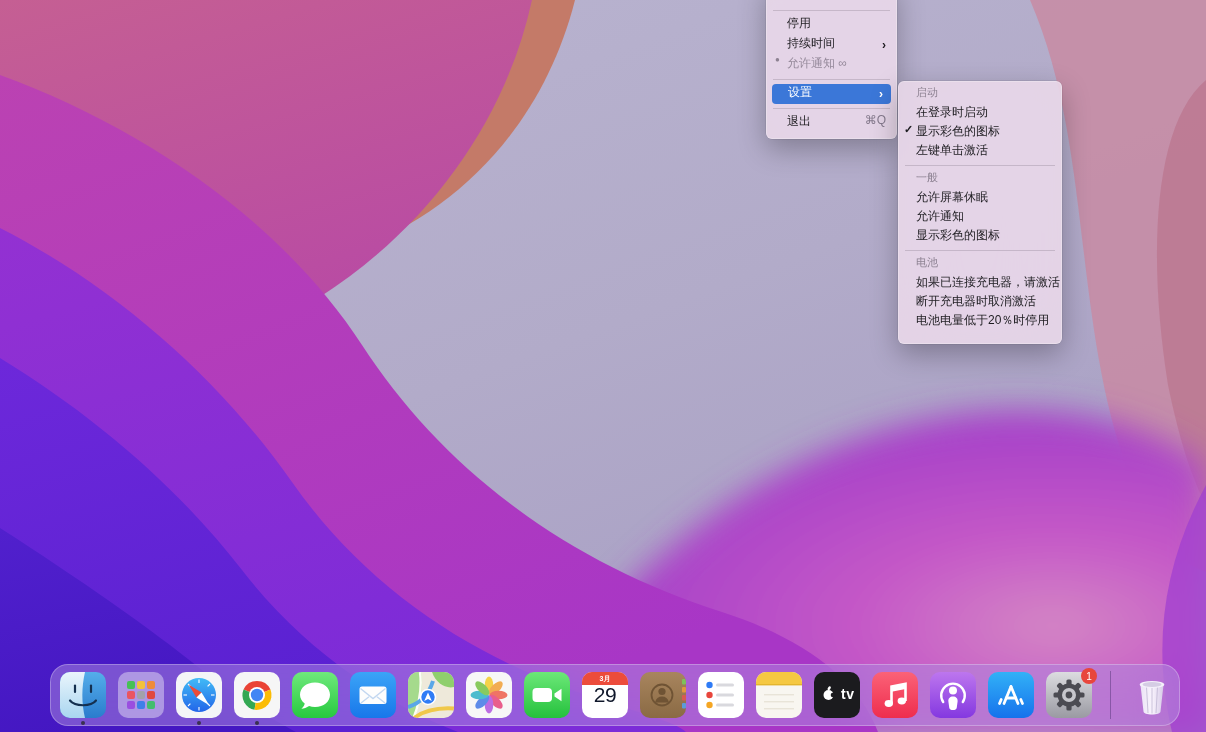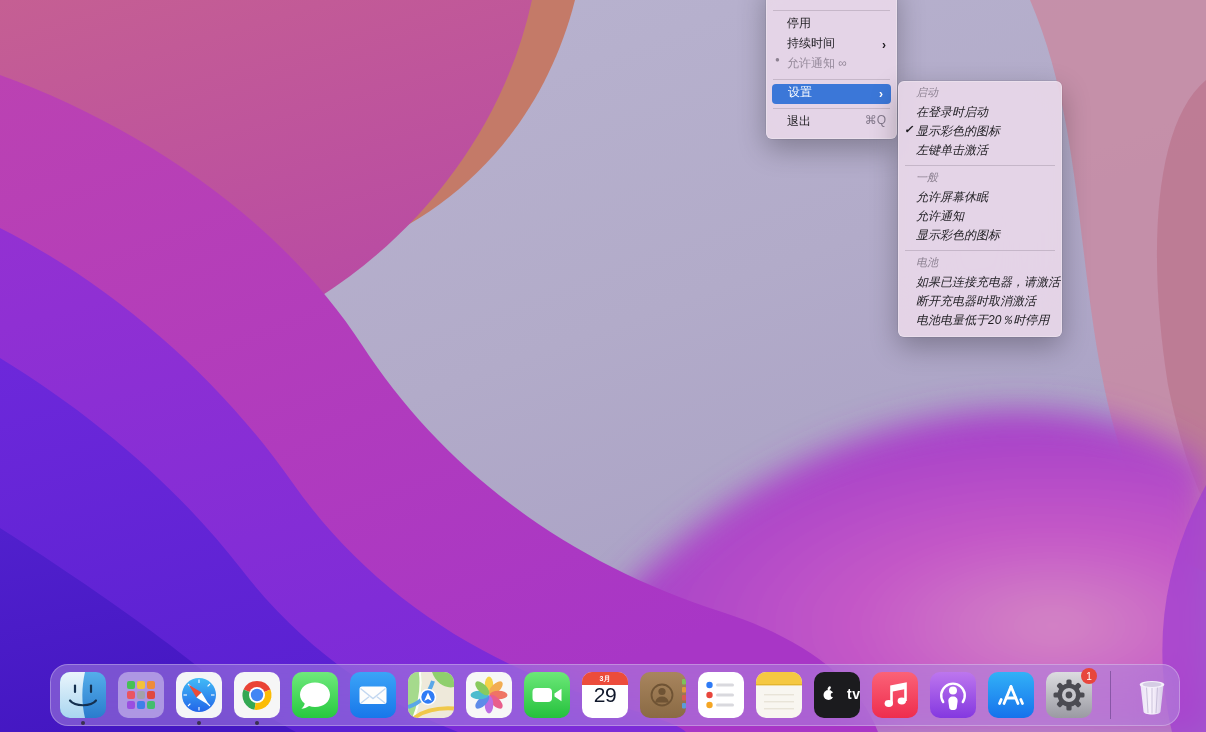--- a/index.html
+++ b/index.html
@@ -8,21 +8,21 @@
   #wallpaper { position:absolute; inset:0; }
 
   
   .menu {
     position:absolute; background:rgba(235,217,233,0.88);
     -webkit-backdrop-filter:blur(28px) saturate(1.4); backdrop-filter:blur(28px) saturate(1.4);
     border:1px solid rgba(255,255,255,0.25); box-shadow:0 10px 28px rgba(0,0,0,0.28), 0 0 0 0.5px rgba(0,0,0,0.12);
     border-radius:6px; color:#1d1c20; font-size:12px;
   }
   #main-menu { left:766px; top:-18px; width:131px; padding:4px 0 5px 0; border-top-left-radius:0; border-top-right-radius:0; border-top:none; }
-  #sub-menu  { left:898px; top:81px;  width:164px; padding:3px 0 5px 0;font-style:italic; }
+  #sub-menu  { left:898px; top:81px;  width:164px; padding:3px 0 12px 0; }
   .menu-row { position:relative; height:20px; display:flex; align-items:flex-start; padding:0 20px; white-space:nowrap; }
   #sub-menu .menu-row { height:19px; padding:0 10px 0 17px; }
   .menu-sep { height:1px; background:rgba(40,30,45,0.16); margin:4px 6px; }
   .menu-row.disabled { color:#95899a; }
   .section-header { color:#8e8393; font-size:11px; }
   .menu-row.selected { background:#3b77d8; color:#ffffff; margin:0 5px; padding:0 16px; border-radius:4px; }
   .chevron { position:absolute; right:10px; top:50%; transform:translateY(-50%); font-size:12px; font-weight:bold; }
   .menu-row.selected .chevron { right:8px; color:#fff; }
   .shortcut { position:absolute; right:10px; color:#84798c; }
   .bullet { position:absolute; left:8px; font-size:8px; color:#8d8292; }
@@ -36,21 +36,21 @@
     border:1px solid rgba(255,255,255,0.28); border-radius:18px;
     display:flex; align-items:center; padding:0 9px; gap:12px;
   }
   .dock-icon { position:relative; width:46px; height:46px; flex:0 0 auto; }
   .dock-icon svg { display:block; }
   .run-dot { position:absolute; left:50%; bottom:-7px; transform:translateX(-50%); width:4px; height:4px; border-radius:50%; background:#3a3150; }
   #dock-separator { width:1px; height:48px; background:rgba(55,35,95,0.38); margin:0 6px; flex:0 0 auto; }
   .badge { position:absolute; top:-4px; right:-5px; min-width:16px; height:16px; border-radius:8px; background:#e8463c; color:#fff; font-size:10px; display:flex; align-items:center; justify-content:center; padding:0 4px; }
   .cal-month { position:absolute; top:1px; left:0; width:100%; text-align:center; color:#fff; font-size:7px; font-weight:bold; line-height:12px; }
   .cal-day { position:absolute; top:11px; left:0; width:100%; text-align:center; color:#0f172a; font-size:21px; font-weight:400; letter-spacing:-0.5px; }
-  .tv-label { position:absolute; top:14px; left:33px; color:#fff; font-size:14px; font-weight:bold; letter-spacing:0.5px; }
+  .tv-label { position:absolute; top:14px; left:27px; color:#fff; font-size:14px; font-weight:bold; letter-spacing:0.5px; }
 </style>
 </head>
 <body>
 
 <div id="stage">
 
   <svg id="wallpaper" viewBox="0 0 1206 732" preserveAspectRatio="none">
     <defs>
       <linearGradient id="wpbase" x1="0" y1="0" x2="0.6" y2="1">
         <stop offset="0" stop-color="#bab5d1"></stop>

